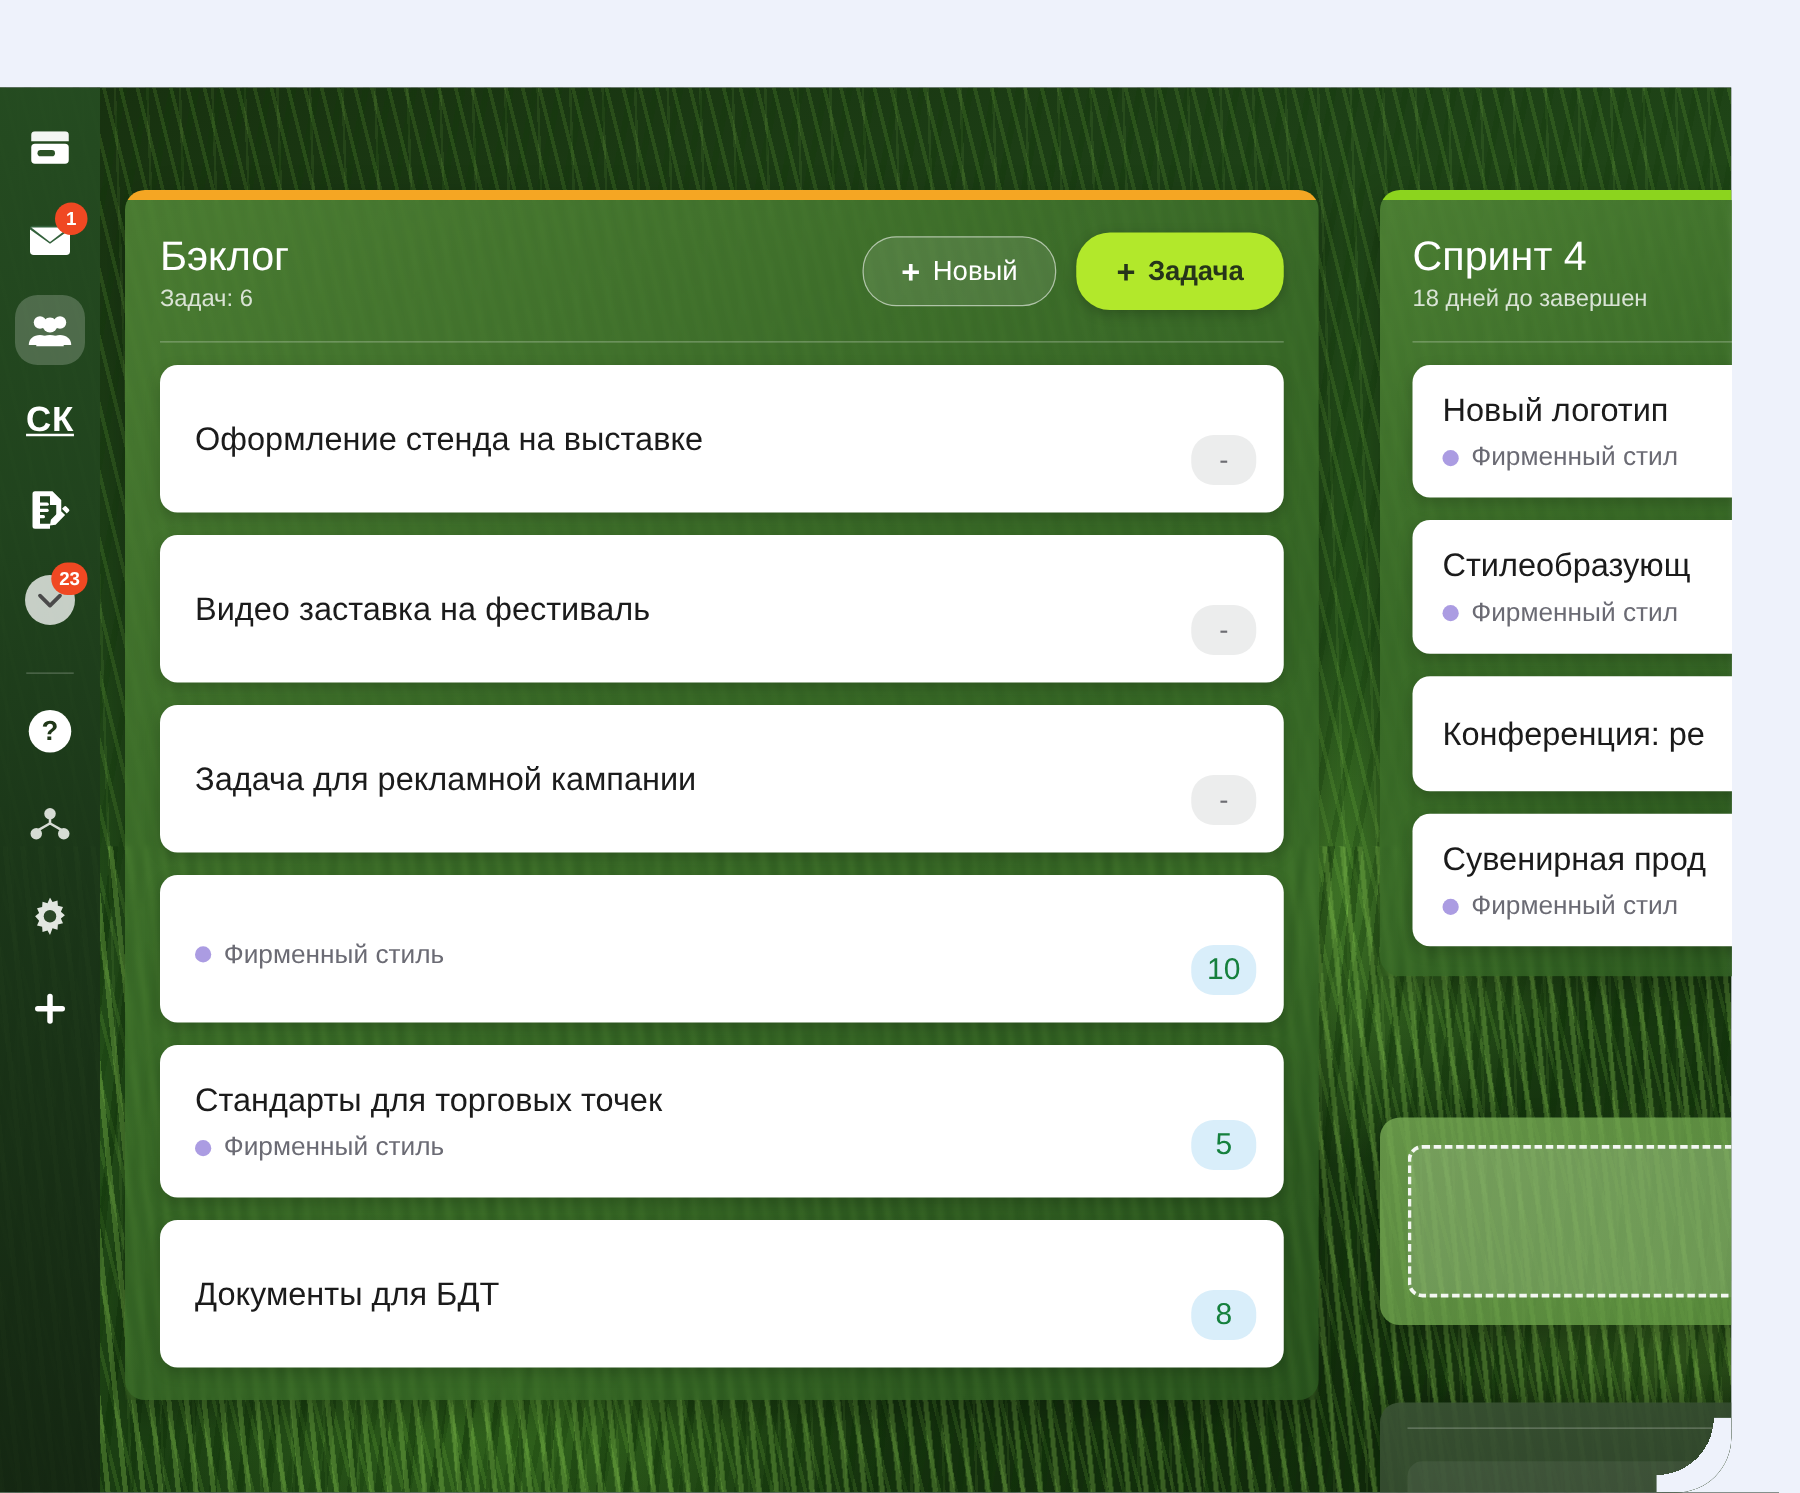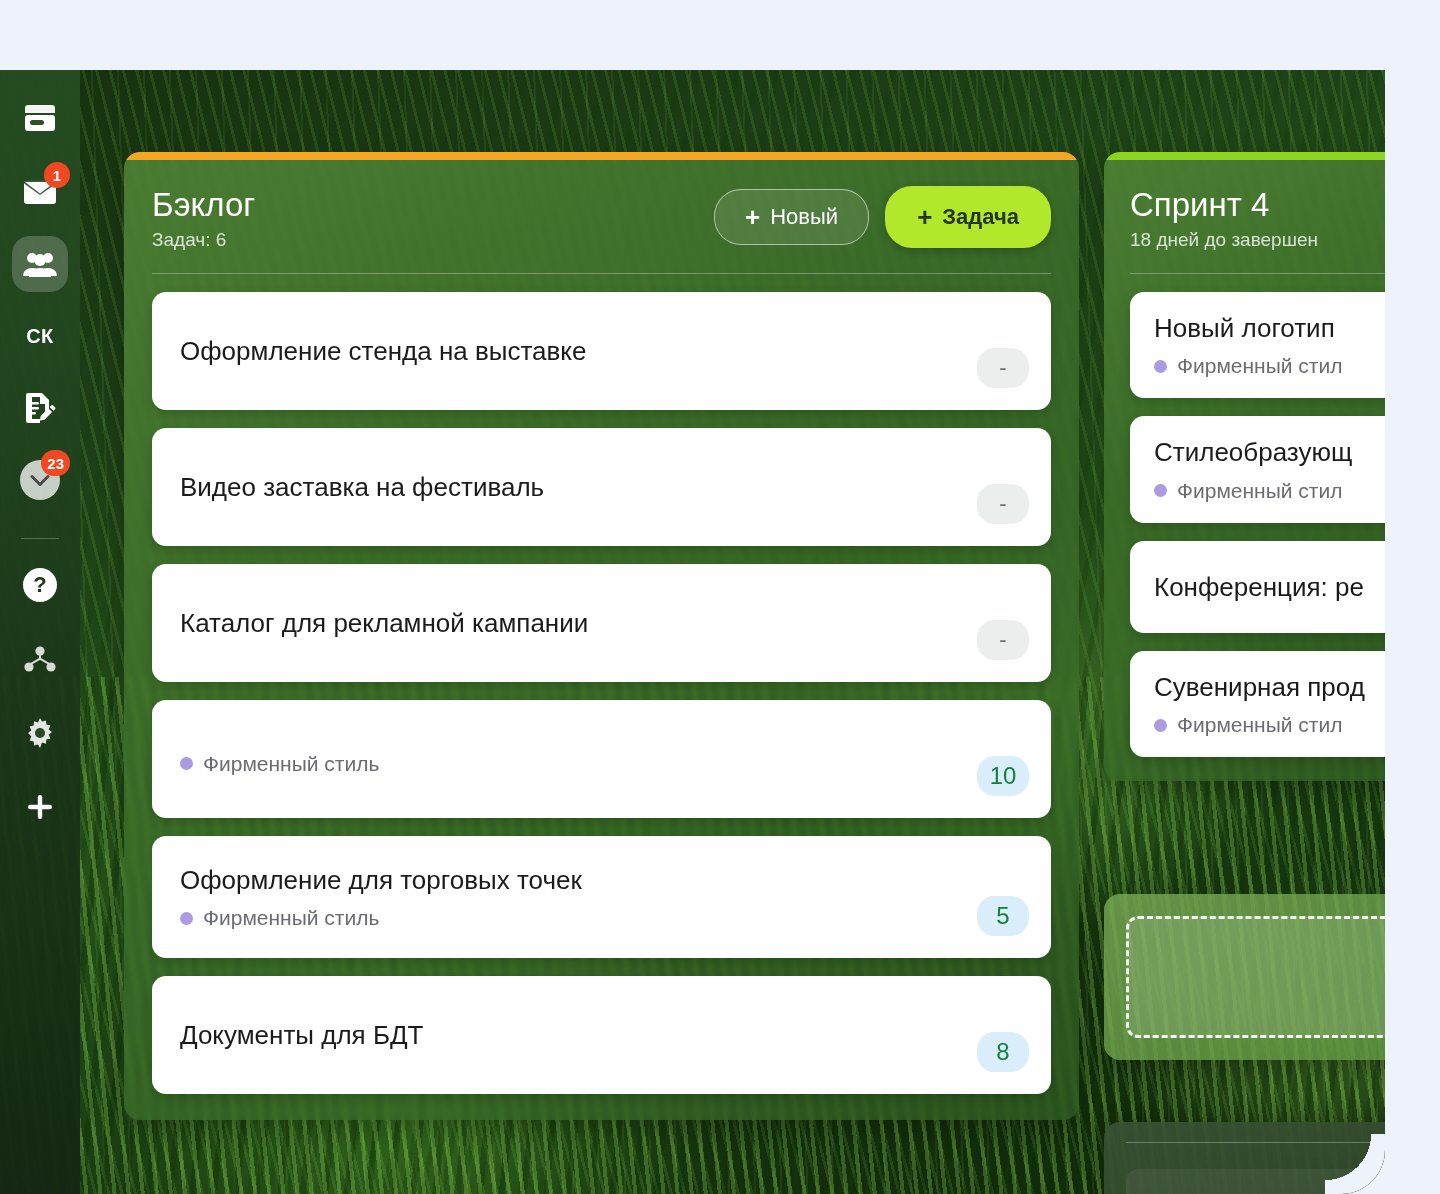--- a/index.html
+++ b/index.html
@@ -79,24 +79,25 @@
     display: flex;
     align-items: center;
     justify-content: center;
     border-radius: 18px;
     color: #ffffff;
     cursor: pointer;
   }
   .rail-item.active { background: rgba(255,255,255,.20); }
   .rail-item svg { display: block; }
   .rail-initials {
-    font-size: 20px;
+    font-size: 28px;
     font-weight: 700;
     letter-spacing: .5px;
     color: #fff;
+    text-decoration: underline;
   }
   .rail-badge {
     position: absolute;
     top: -2px; right: -2px;
     min-width: 26px; height: 26px;
     padding: 0 6px;
     border-radius: 13px;
     background: #f04822;
     color: #fff;
     font-size: 15px;
@@ -257,21 +258,20 @@
     width: 420px;
   }
   #sprint-column .col-body { padding: 26px 26px 24px; }
   #sprint-column .task-card { min-height: 92px; padding: 20px 24px; }
   #sprint-column .task-title { font-size: 26px; }
 
   #backlog-column {
     left: 100px;
     top: 82px;
     width: 955px;
-    margin-left: 24px;
   }
 
   
   #dropzone-panel {
     position: absolute;
     left: 1104px;
     top: 824px;
     width: 420px;
     border-radius: 16px;
     background: linear-gradient(150deg, rgba(118,168,84,.82), rgba(92,145,62,.80));
@@ -456,32 +456,32 @@
       <div class="card-list" id="backlog-cards">
           <div class="task-card">
             <div class="task-title">Оформление стенда на выставке</div>
             <div class="task-badge empty">-</div>
           </div>
           <div class="task-card">
             <div class="task-title">Видео заставка на фестиваль</div>
             <div class="task-badge empty">-</div>
           </div>
           <div class="task-card">
-            <div class="task-title">Каталог для рекламной кампании</div>
+            <div class="task-title">Задача для рекламной кампании</div>
             <div class="task-badge empty">-</div>
           </div>
           <div class="task-card">
             <div class="task-epic">
               <span class="epic-dot"></span>
               <span>Фирменный стиль</span>
             </div>
             <div class="task-badge points">10</div>
           </div>
           <div class="task-card">
-            <div class="task-title">Оформление для торговых точек</div>
+            <div class="task-title">Стандарты для торговых точек</div>
             <div class="task-epic">
               <span class="epic-dot"></span>
               <span>Фирменный стиль</span>
             </div>
             <div class="task-badge points">5</div>
           </div>
           <div class="task-card">
             <div class="task-title">Документы для БДТ</div>
             <div class="task-badge points">8</div>
           </div>

